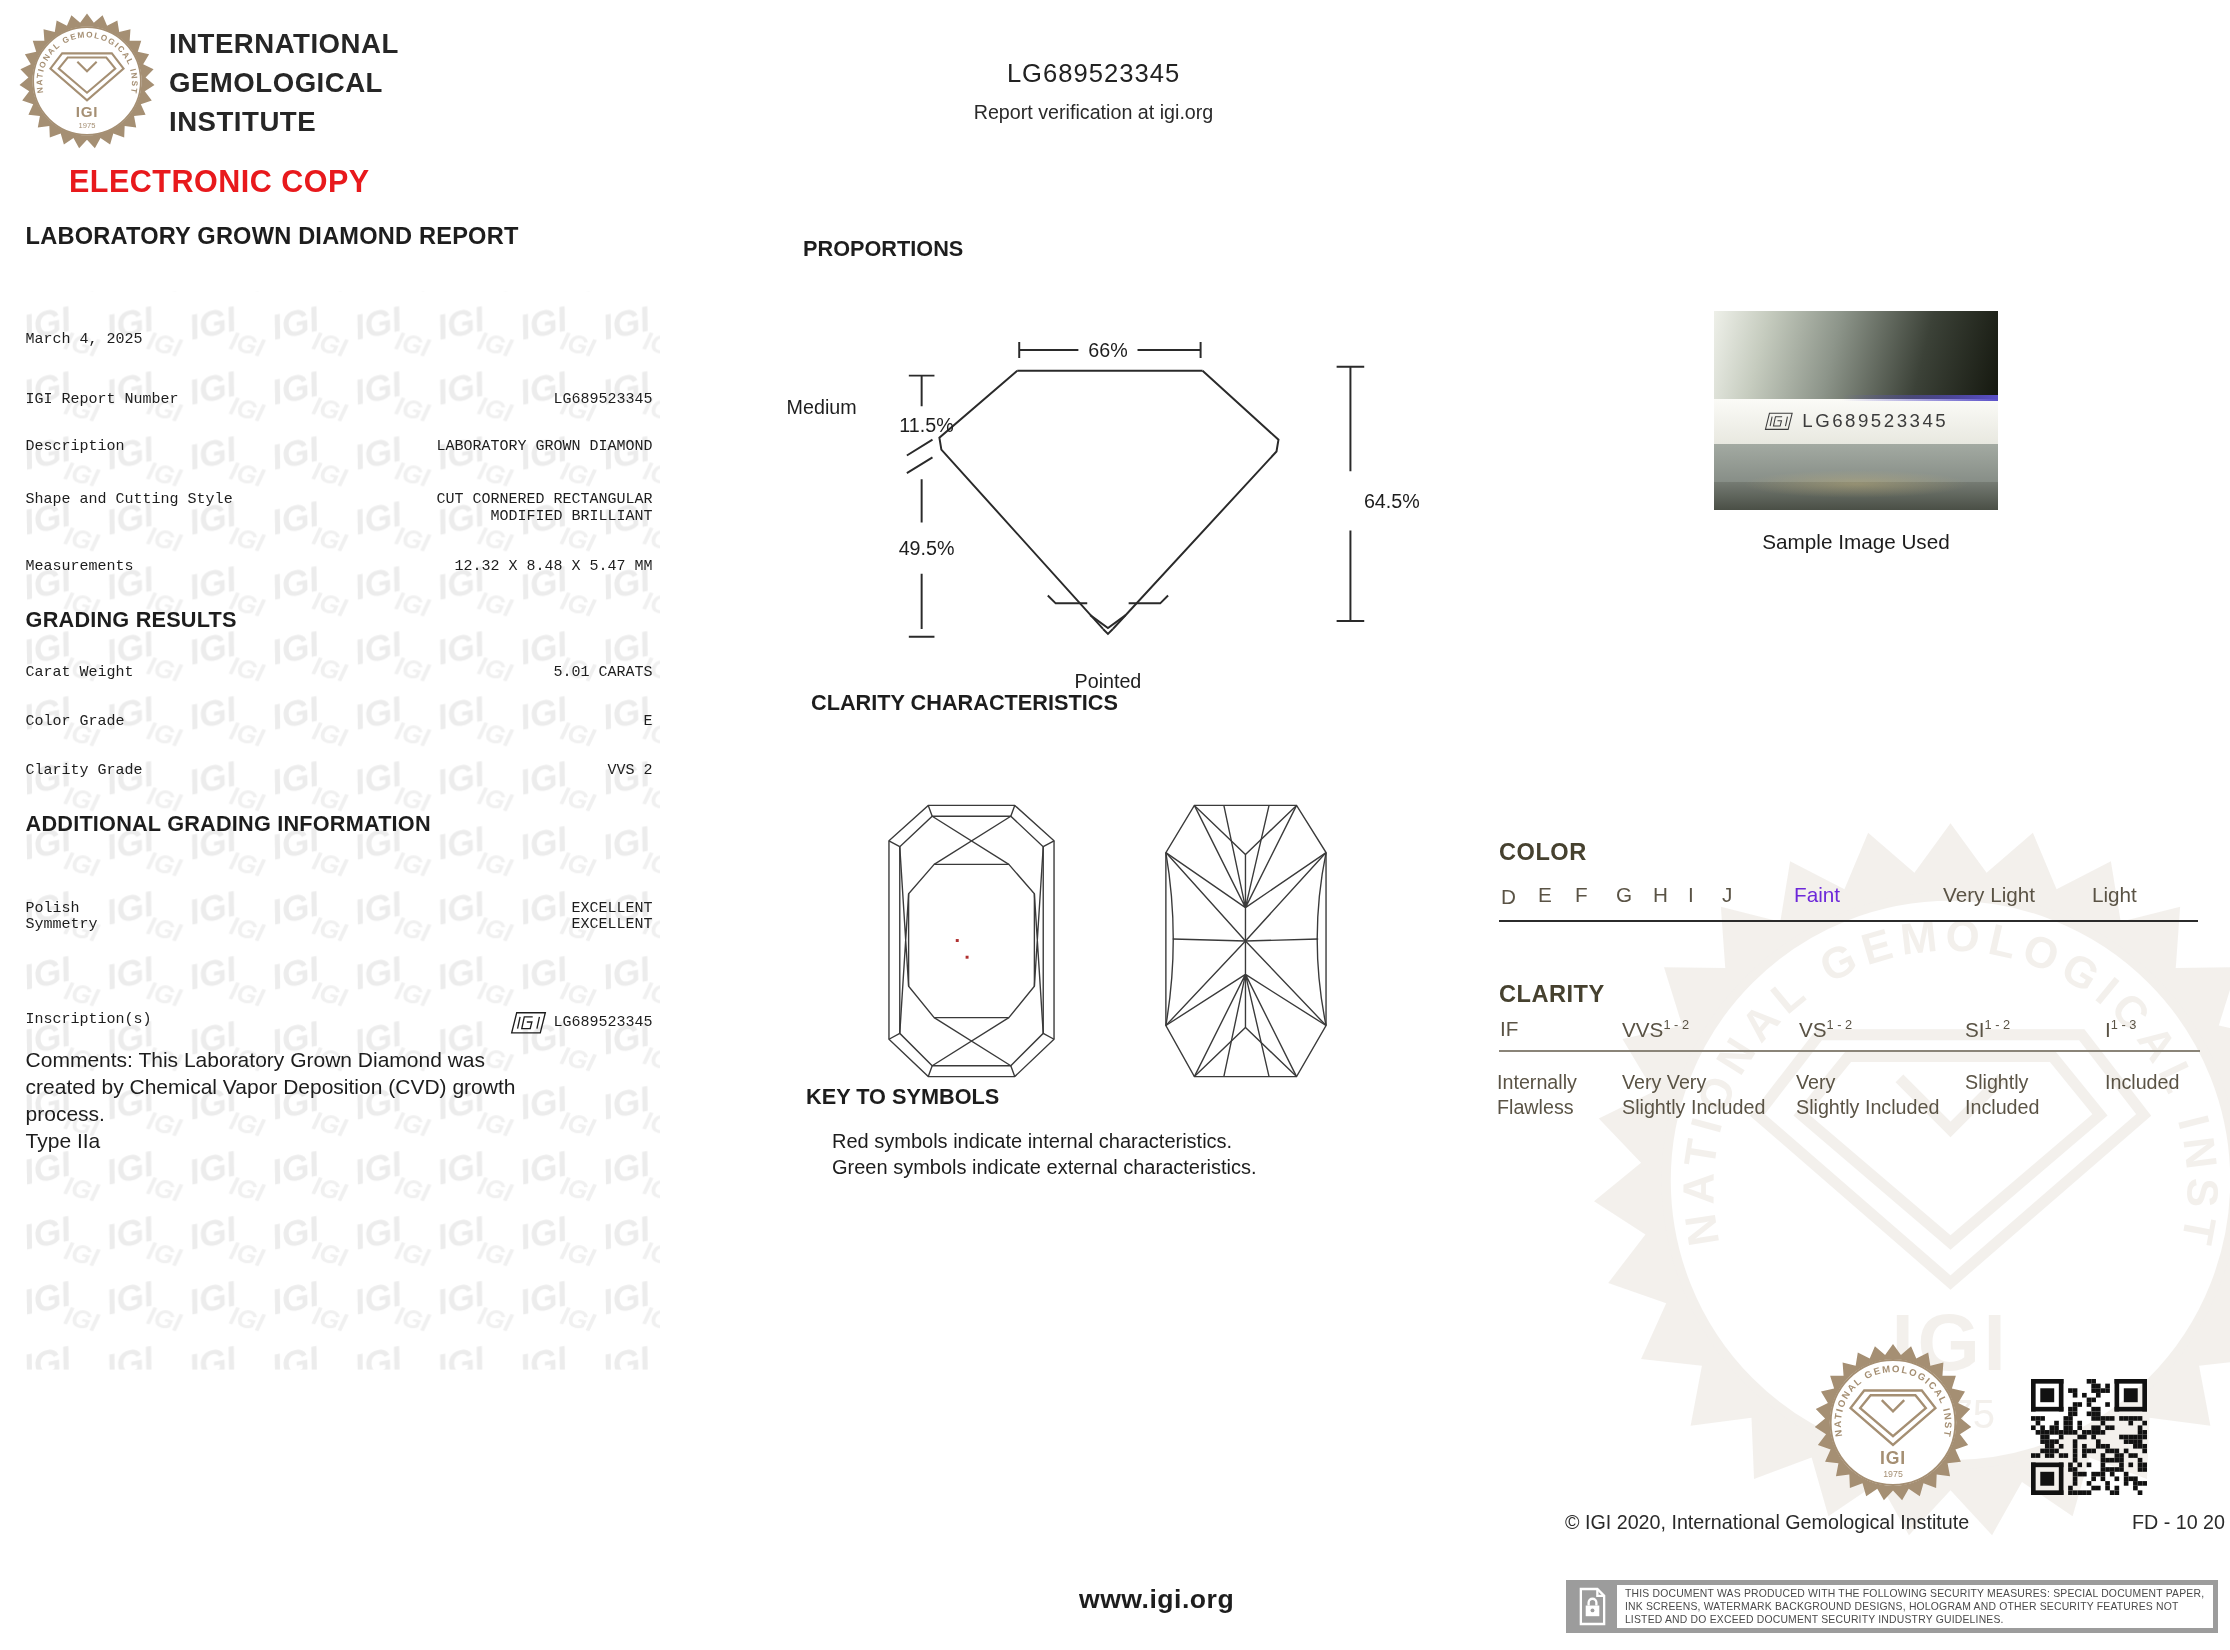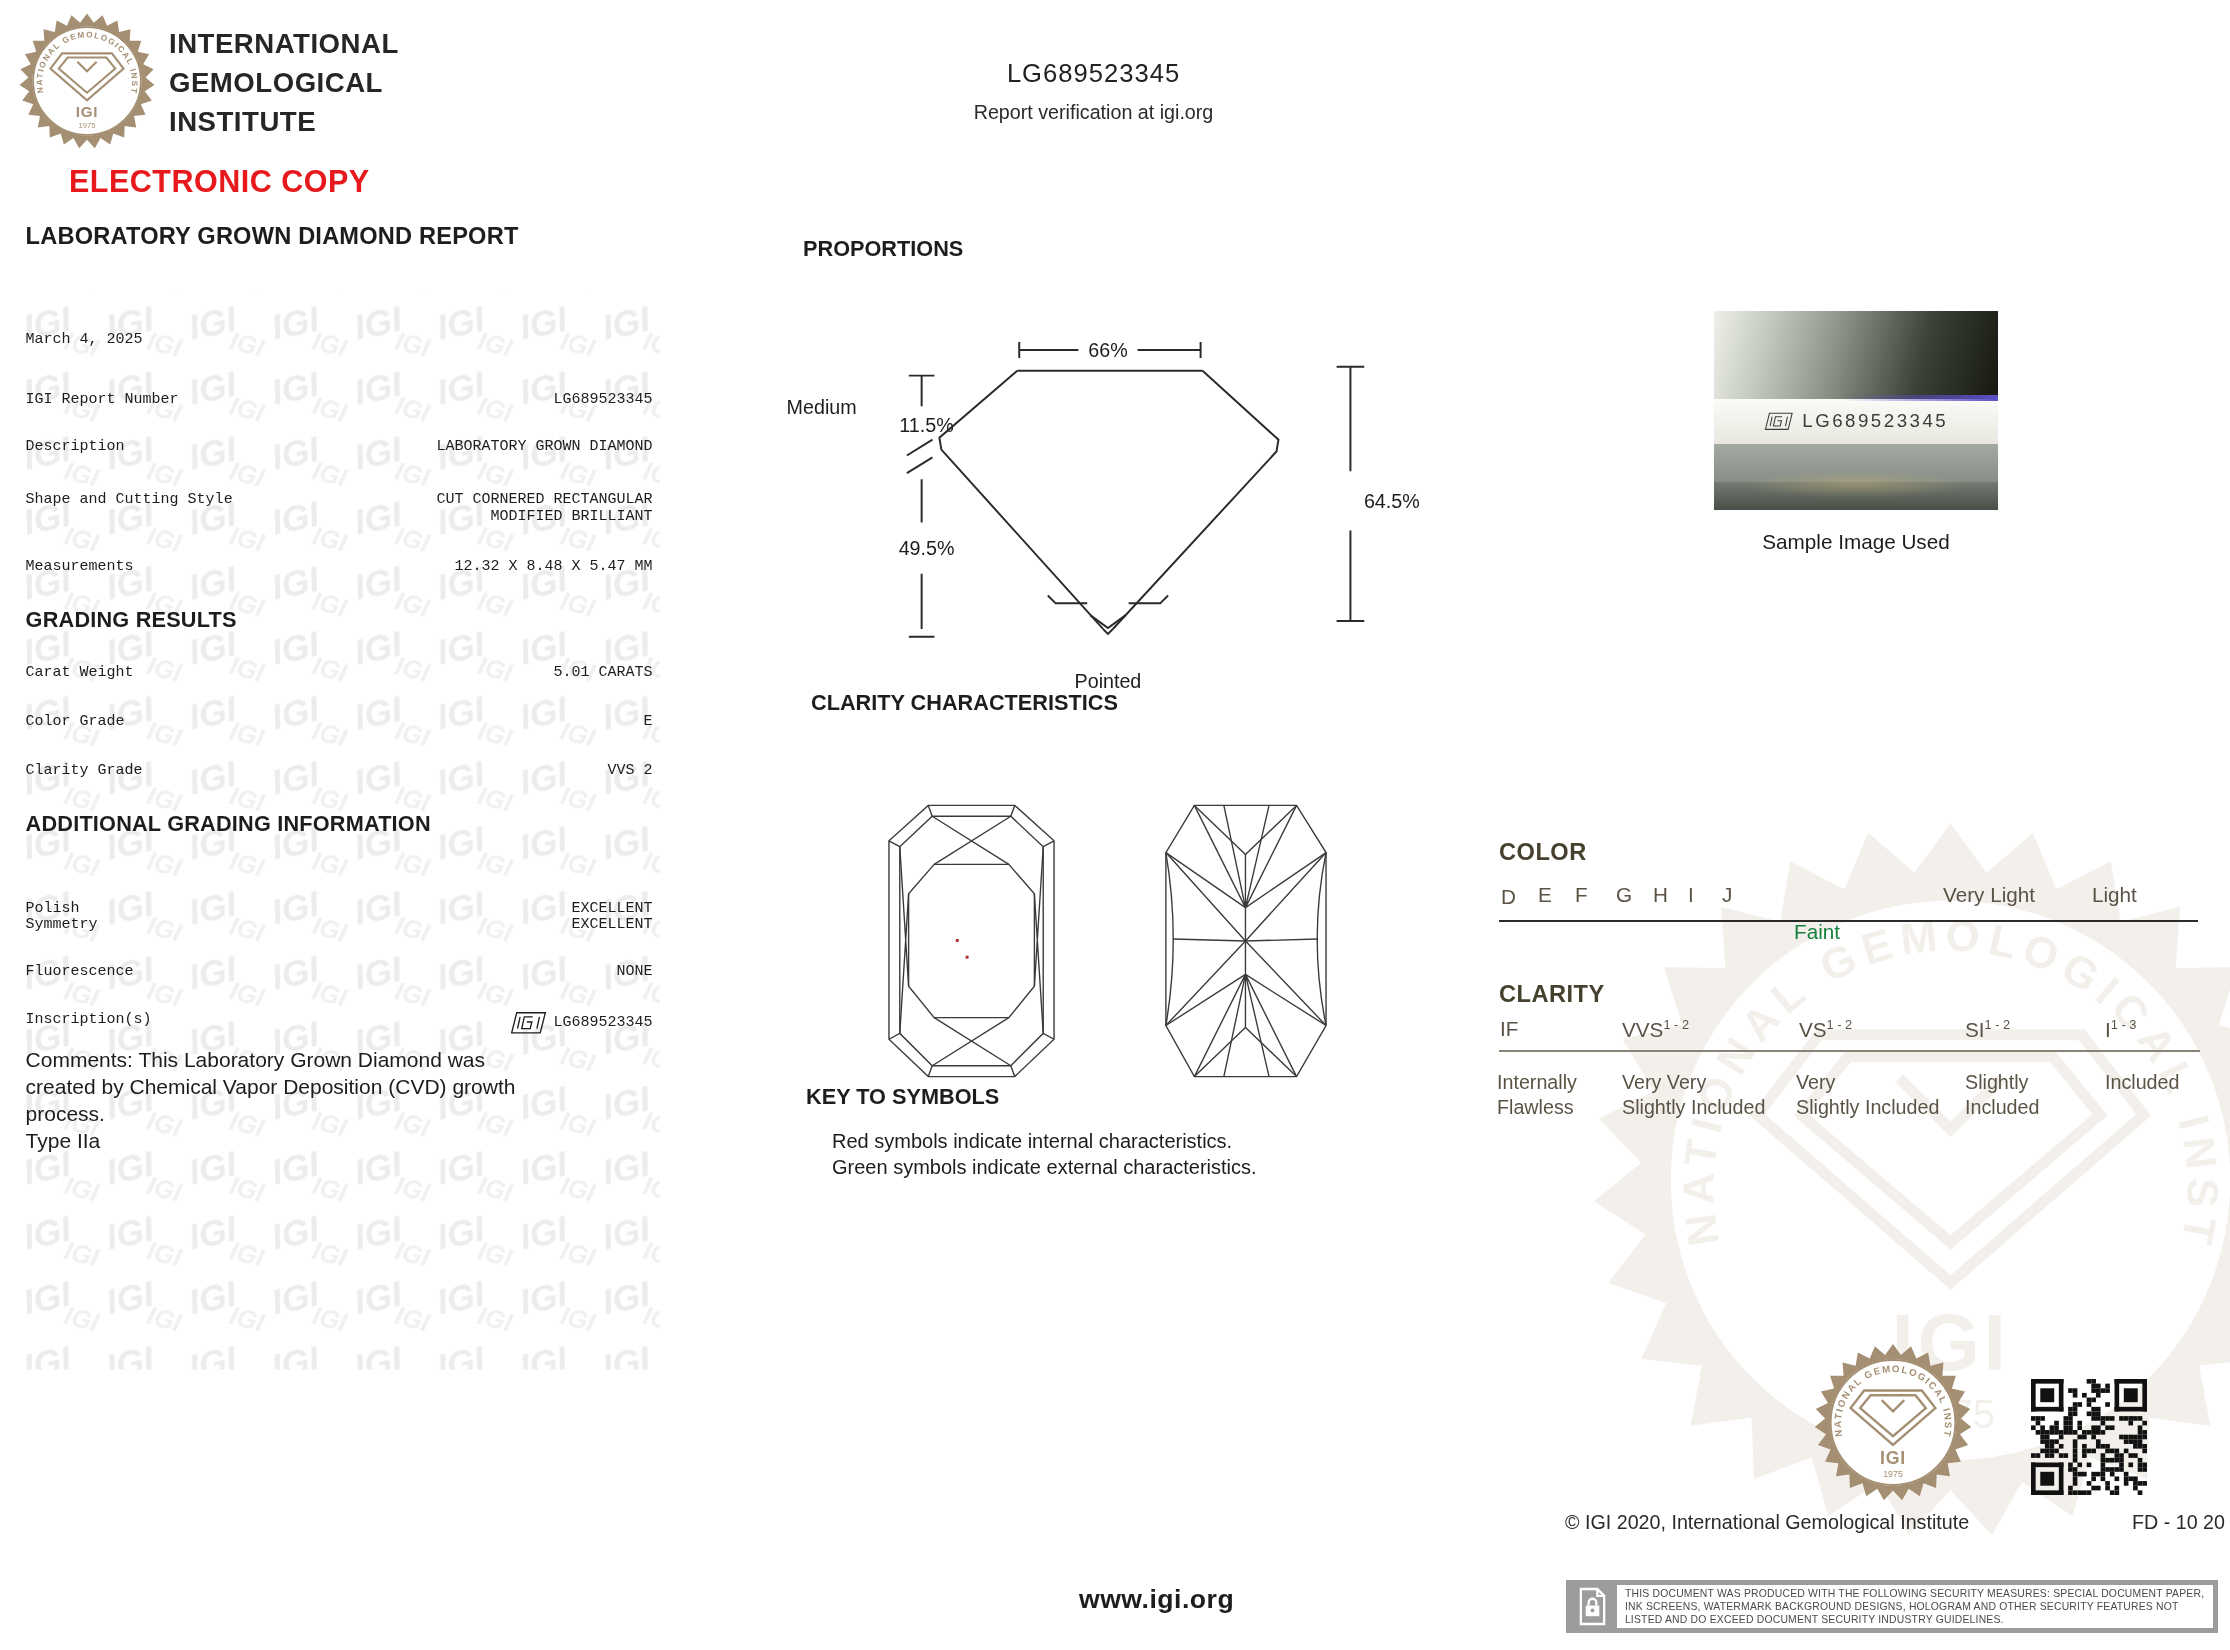--- a/index.html
+++ b/index.html
@@ -160,24 +160,20 @@
 
   <div class="sect" style="top:811px;">ADDITIONAL GRADING INFORMATION</div>
   <div class="row" style="top:868px;margin-top:32px;">
     <span class="lab">Polish</span>
     <span class="val">EXCELLENT</span>
   </div>
   <div class="row" style="top:916px;">
     <span class="lab">Symmetry</span>
     <span class="val">EXCELLENT</span>
   </div>
-  <div class="row" style="top:963px;">
-    <span class="lab">Fluorescence</span>
-    <span class="val">NONE</span>
-  </div>
   <div class="row" style="top:1011px;">
     <span class="lab">Inscription(s)</span>
     <span class="val" style="display:flex;align-items:center;gap:6.9px;">
       <svg width="37" height="23.6" viewBox="0 0 44 28" style="color:#1d1d1d">
           <use href="#igi-mono"></use>
         </svg>
       <span>LG689523345</span>
     </span>
   </div>
   <div class="comments">
@@ -270,21 +266,21 @@
   </div>
 
   <div class="abs scale-head" style="left:1499px;top:839px;color:#46412f;">COLOR</div>
   <span class="scale-letter" style="left:1501px;top:885px;color:#5a5345;">D</span>
   <span class="scale-letter" style="left:1538px;top:883px;color:#5a5345;">E</span>
   <span class="scale-letter" style="left:1575px;top:883px;color:#5a5345;">F</span>
   <span class="scale-letter" style="left:1616px;top:883px;color:#5a5345;">G</span>
   <span class="scale-letter" style="left:1653px;top:883px;color:#5a5345;">H</span>
   <span class="scale-letter" style="left:1688px;top:883px;color:#5a5345;">I</span>
   <span class="scale-letter" style="left:1722px;top:883px;color:#5a5345;">J</span>
-  <span class="scale-letter" style="left:1794px;top:883px;color:#15803d;margin-top:37px;">Faint</span>
+  <span class="scale-letter" style="left:1794px;top:883px;color:#6d28d9;">Faint</span>
   <span class="scale-letter" style="left:1943px;top:883px;color:#5a5345;">Very Light</span>
   <span class="scale-letter" style="left:2092px;top:883px;color:#5a5345;">Light</span>
   <div class="scale-line" style="left:1499px;top:920px;width:699px;background:#2b2b2b;"></div>
 
   <div class="abs scale-head" style="left:1499px;top:981px;color:#46412f;">CLARITY</div>
   <span class="cl-code" style="left:1500px;top:1017px;color:#5a5345;"><span>IF</span></span>
   <span class="cl-code" style="left:1622px;top:1017px;color:#5a5345;"><span>VVS</span><sup>1 - 2</sup></span>
   <span class="cl-code" style="left:1799px;top:1017px;color:#5a5345;"><span>VS</span><sup>1 - 2</sup></span>
   <span class="cl-code" style="left:1965px;top:1017px;color:#5a5345;"><span>SI</span><sup>1 - 2</sup></span>
   <span class="cl-code" style="left:2105px;top:1017px;color:#5a5345;"><span>I</span><sup>1 - 3</sup></span>

